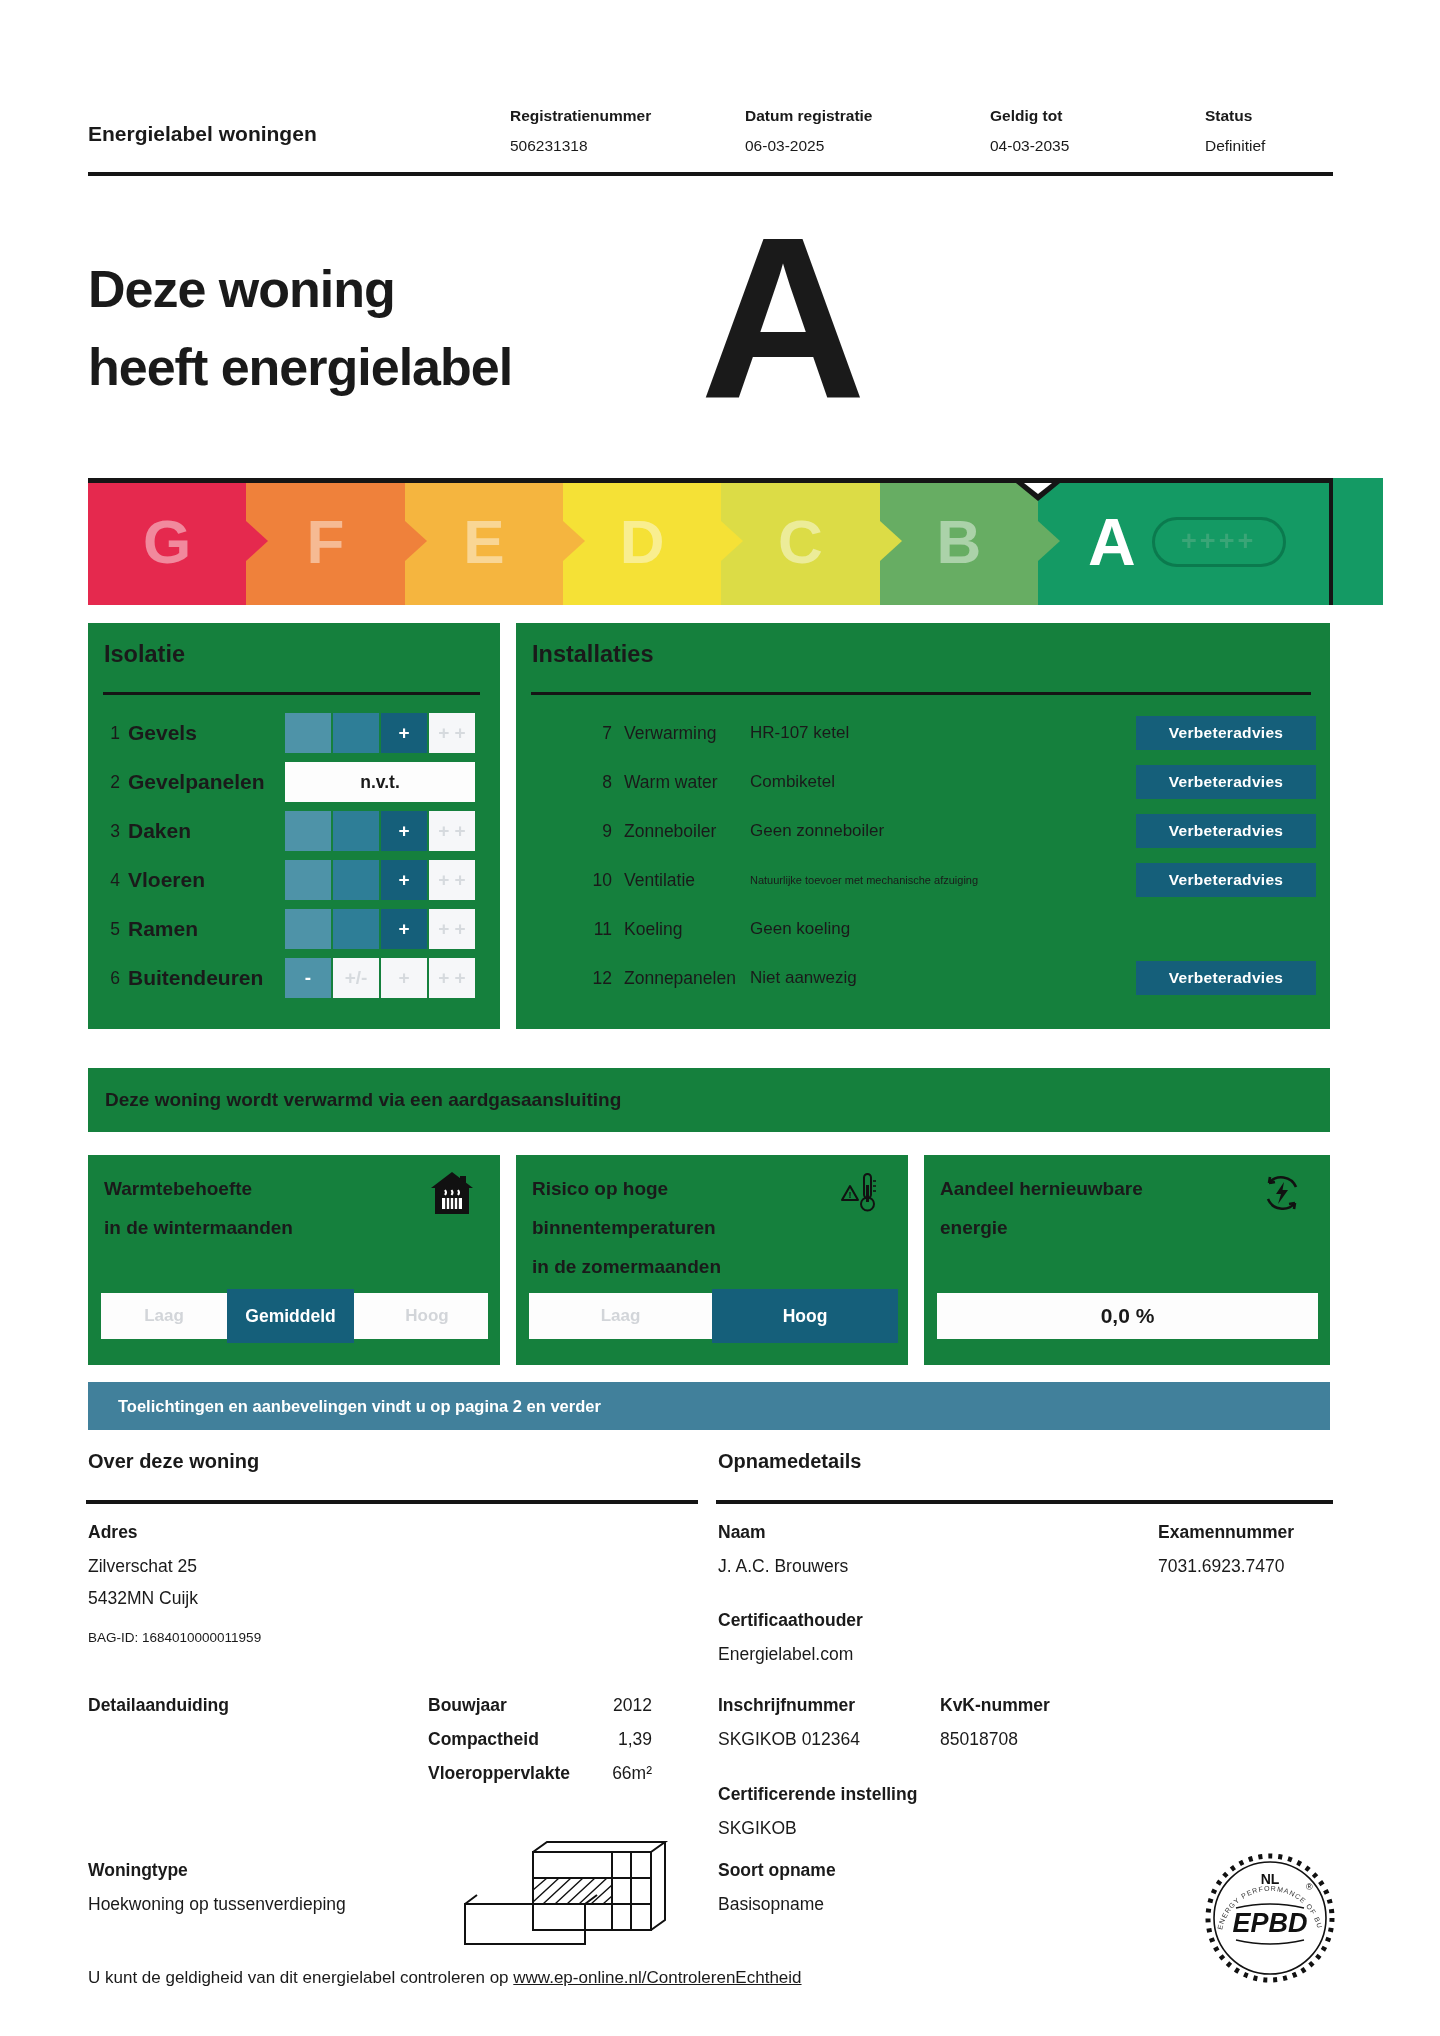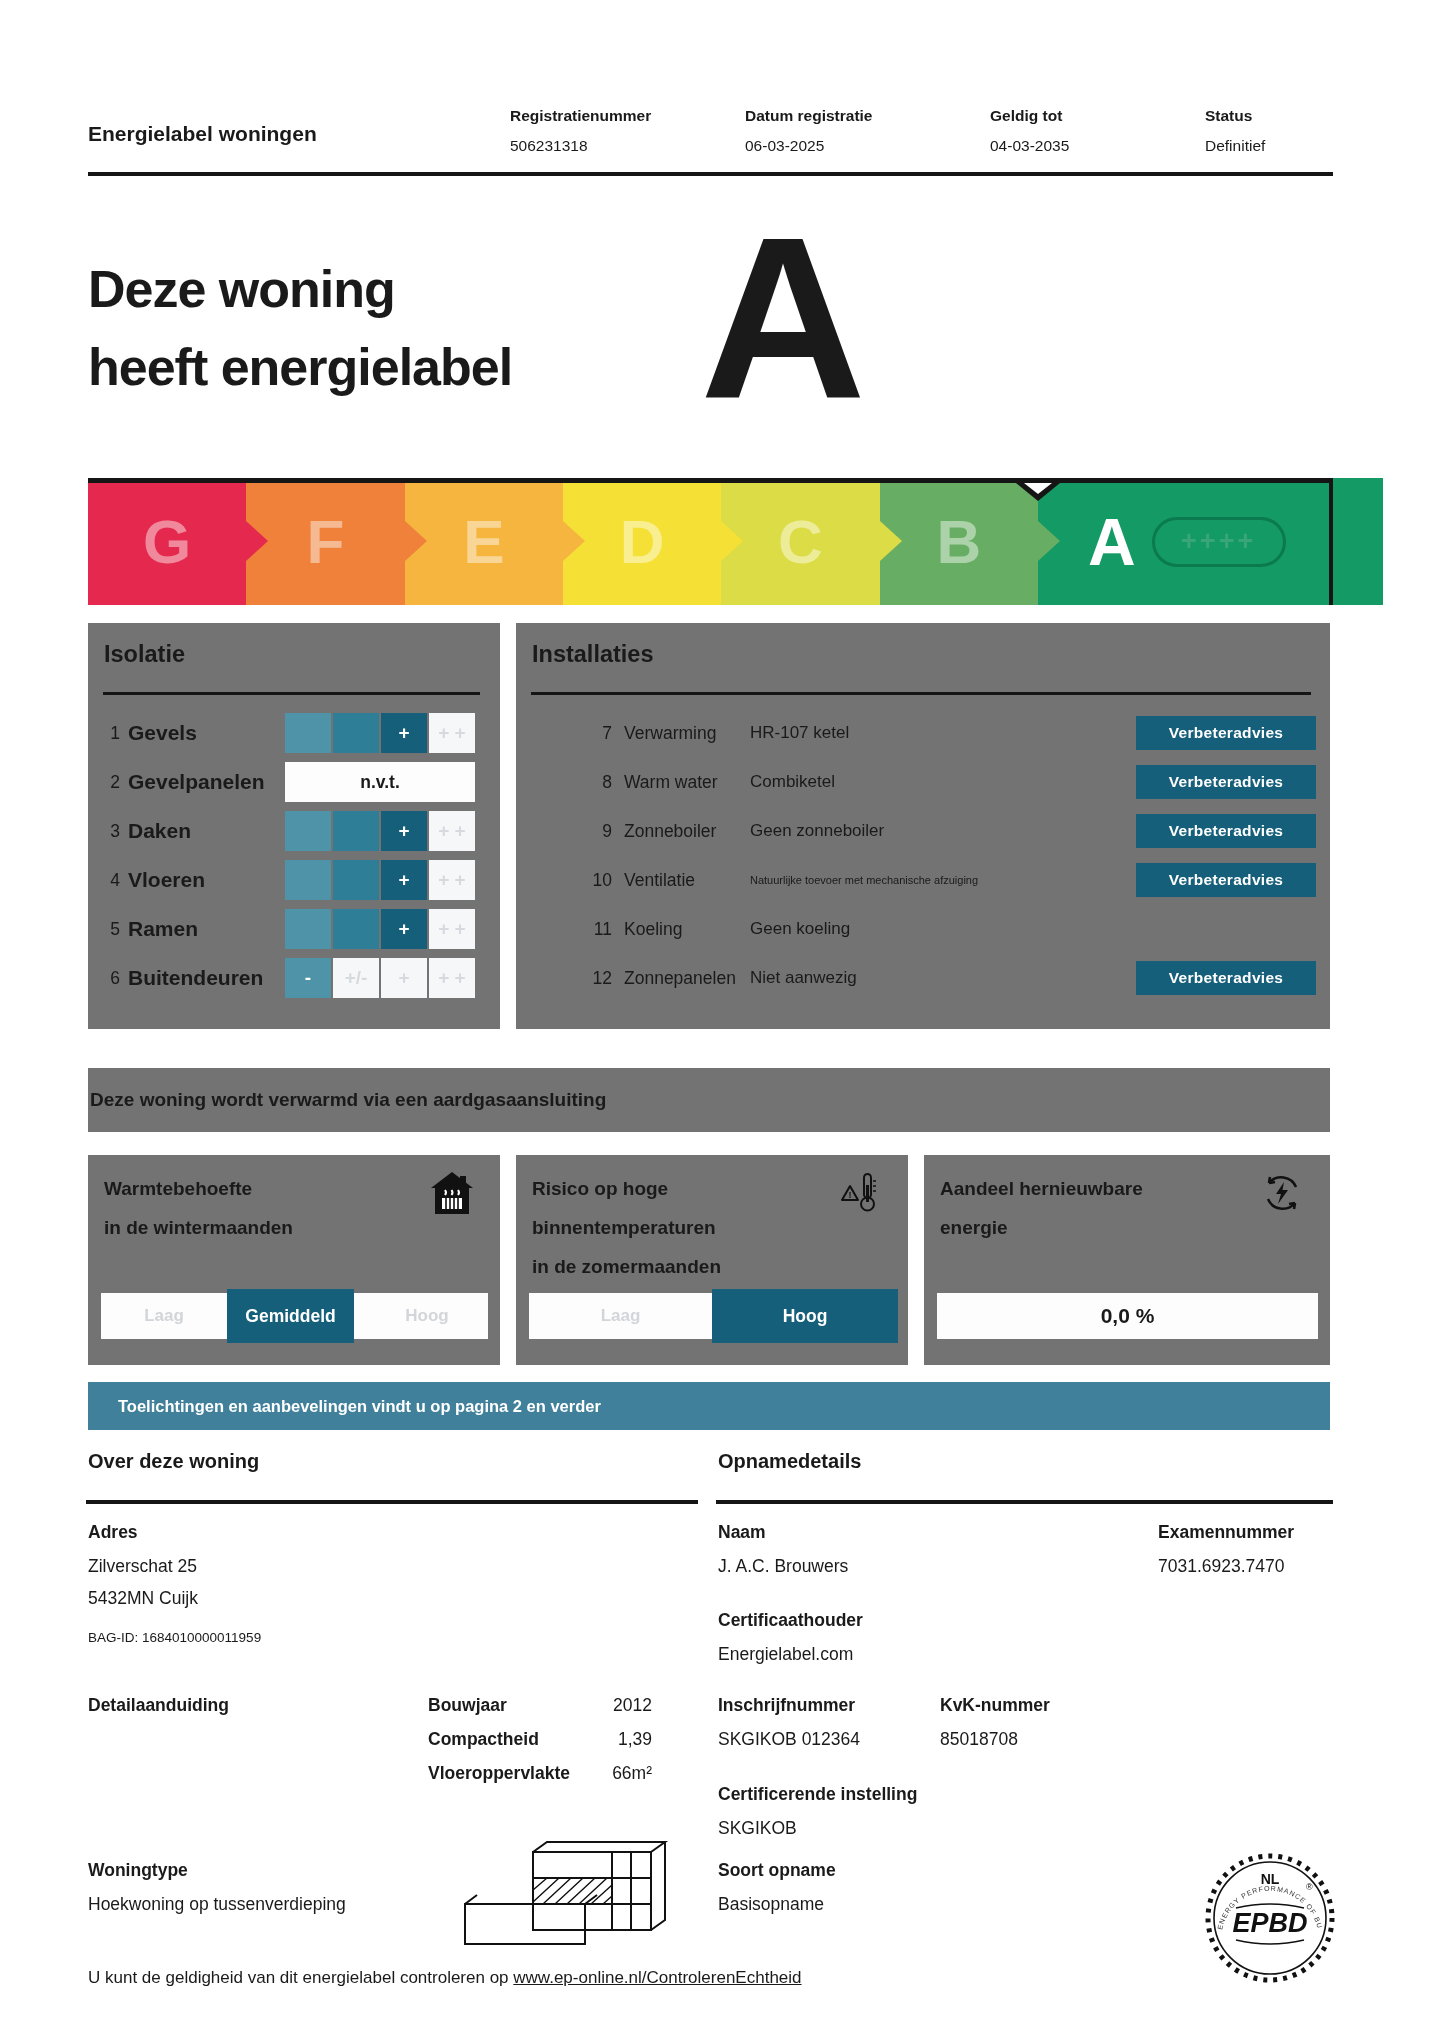--- a/index.html
+++ b/index.html
@@ -25,39 +25,39 @@
              display:flex;align-items:center;justify-content:center;font-size:27px;font-weight:bold;letter-spacing:3px;}
   .chev{position:absolute;width:0;height:0;border-top:20px solid transparent;border-bottom:20px solid transparent;
         border-left:22px solid;top:43px;z-index:2;}
   .bar-top{position:absolute;left:0;top:0;width:100%;height:5px;background:#151515;z-index:3;}
   .bar-right{position:absolute;right:0;top:0;width:4px;height:100%;background:#151515;z-index:3;}
   .notch-b{position:absolute;left:928px;top:5px;width:0;height:0;border-left:22px solid transparent;
            border-right:22px solid transparent;border-top:18px solid #151515;z-index:4;}
   .notch-w{position:absolute;left:936px;top:5px;width:0;height:0;border-left:14px solid transparent;
            border-right:14px solid transparent;border-top:11px solid #ffffff;z-index:5;}
   
-  .gray-panel{background:#737373;}
+  .gray-panel{background:#15803d;}
   .panel-h{position:absolute;left:16px;top:18px;font-size:23.5px;font-weight:bold;}
   .panel-rule{position:absolute;left:15px;top:69px;height:3px;background:#151515;}
   .iso-row,.ins-row{position:absolute;height:40px;line-height:40px;}
   .row-num{position:absolute;left:12px;width:20px;text-align:right;font-size:17.5px;}
   .row-label{position:absolute;left:40px;font-size:21px;font-weight:bold;white-space:nowrap;}
   .cells{position:absolute;left:197px;top:0;display:flex;gap:2px;}
   .cell{width:46px;height:40px;display:flex;align-items:center;justify-content:center;
         font-weight:bold;font-size:19px;color:#ffffff;}
   .nvt{position:absolute;left:197px;top:0;width:190px;height:40px;background:#fdfdfd;text-align:center;
        font-weight:bold;font-size:17.5px;}
   .ins-num{position:absolute;left:70px;width:26px;text-align:right;font-size:17.5px;}
   .ins-label{position:absolute;left:108px;font-size:17.5px;font-weight:normal;white-space:nowrap;}
   .ins-value{position:absolute;left:234px;font-size:17px;white-space:nowrap;}
   .advice-btn{position:absolute;left:620px;top:3px;width:180px;height:34px;color:#ffffff;font-weight:bold;
               font-size:15.5px;letter-spacing:.3px;display:flex;align-items:center;justify-content:center;
               border:none;cursor:pointer;line-height:normal;}
   
-  .gas{left:88px;top:1068px;width:1242px;height:64px;line-height:64px;padding-left:2px;
+  .gas{left:88px;top:1068px;width:1242px;height:64px;line-height:64px;padding-left:17px;
        font-size:19px;font-weight:bold;box-sizing:border-box;}
   
   .sum-title{position:absolute;left:16px;top:14px;font-size:19px;font-weight:bold;line-height:39px;}
   .sum-icon{position:absolute;right:26px;top:16px;width:44px;height:44px;}
   .sel-track{position:absolute;background:#fdfdfd;}
   .sel-faint{position:absolute;text-align:center;color:#d2d5d9;font-weight:bold;font-size:17px;line-height:46px;}
   .sel-dark{position:absolute;color:#ffffff;font-weight:bold;font-size:17.5px;display:flex;
             align-items:center;justify-content:center;}
   .val-bar{position:absolute;background:#fdfdfd;display:flex;align-items:center;justify-content:center;
            font-size:21px;font-weight:bold;}

